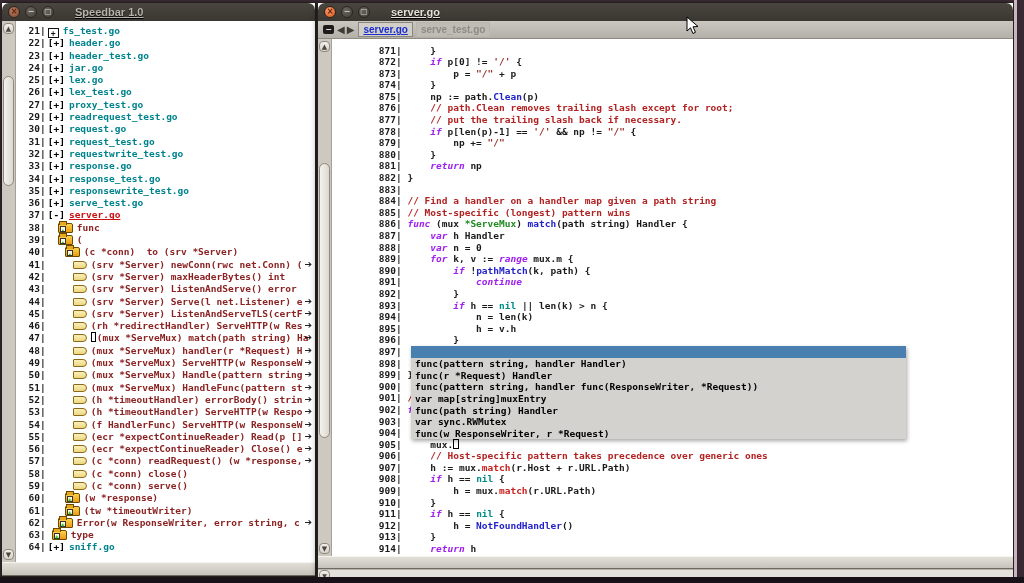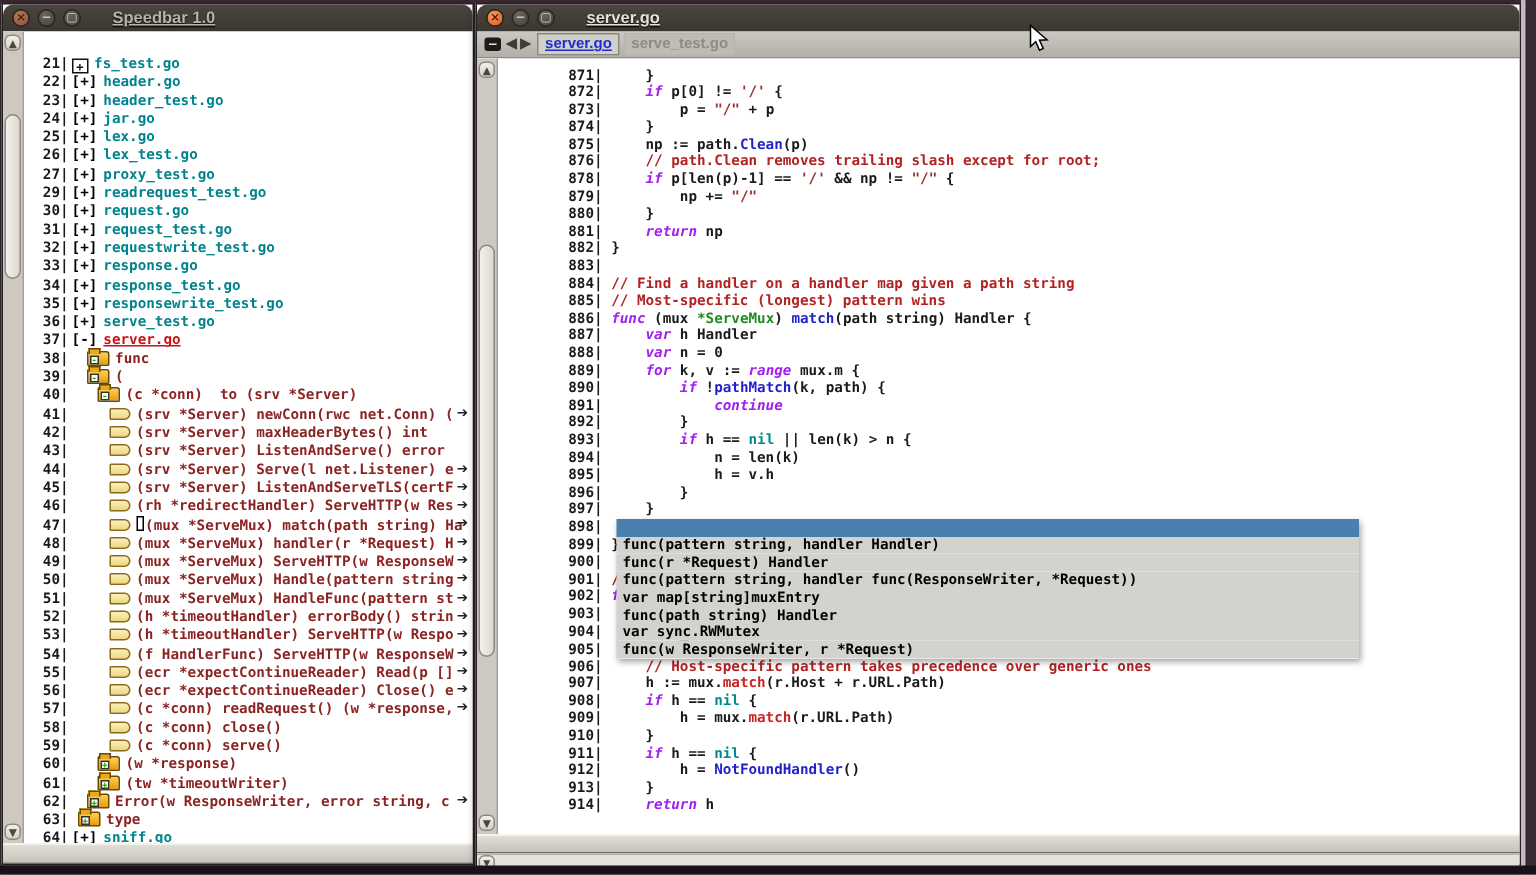--- a/index.html
+++ b/index.html
@@ -17,21 +17,21 @@
   .wtitle{font:bold 11px "Liberation Sans",sans-serif;color:#e6e2d9;margin-left:16px;text-shadow:0 1px 1px #000;text-decoration:underline;}
   .wtitle.inactive{color:#b7b3aa;}
   
   .sbar{position:absolute;width:14px;background:#cdc9c1;border-right:1px solid #a5a199;box-sizing:border-box;}
   .stepper{position:absolute;left:1px;width:11px;height:11px;background:linear-gradient(#f1efe9,#d6d2ca);
        border:1px solid #8e8a82;border-radius:4px;color:#4b473f;font:7px "DejaVu Sans",sans-serif;
        display:flex;align-items:center;justify-content:center;box-sizing:border-box;}
   .thumb{position:absolute;left:1px;width:11px;background:linear-gradient(90deg,#f4f2ec,#dcd8d0);
        border:1px solid #8e8a82;border-radius:6px;box-sizing:border-box;}
   
-  #sb-rows{position:absolute;left:14px;top:0;right:0;bottom:0;overflow:hidden;padding-top:16px;}
+  #sb-rows{position:absolute;left:14px;top:0;right:0;bottom:0;overflow:hidden;padding-top:4px;}
   .sbrow{height:12.3px;line-height:12.3px;white-space:pre;font:bold 9.5px "DejaVu Sans Mono",monospace;
        color:#111;position:relative;}
   .sbrow .ln{display:inline-block;width:24px;text-align:right;color:#1a1a1a;}
   .sbrow .bar{color:#1a1a1a;}
   .t-file{color:#00838c;}
   .t-sel{color:#cc1111;text-decoration:underline;}
   .t-tag{color:#8b2323;}
   .br-ic{color:#000;}
   .doc-ic{display:inline-block;width:11px;height:10px;border:1.5px solid #111;background:#fefefe;
        font:bold 8px "DejaVu Sans Mono",monospace;text-align:center;line-height:9px;vertical-align:-2px;box-sizing:border-box;}
@@ -167,20 +167,21 @@
       <div class="thumb" style="top:124px;height:275px;"></div>
       <div class="stepper" style="bottom:2px;">▼</div>
     </div>
     <div id="ed-lines">
         <div class="cl"><span class="num">871</span><span>| </span><span class="pl">    }</span></div>
         <div class="cl"><span class="num">872</span><span>| </span><span class="pl">    </span><span class="kw">if</span><span class="pl"> p[0] != </span><span class="str">'/'</span><span class="pl"> {</span></div>
         <div class="cl"><span class="num">873</span><span>| </span><span class="pl">        p = </span><span class="str">"/"</span><span class="pl"> + p</span></div>
         <div class="cl"><span class="num">874</span><span>| </span><span class="pl">    }</span></div>
         <div class="cl"><span class="num">875</span><span>| </span><span class="pl">    np := path.</span><span class="fn">Clean</span><span class="pl">(p)</span></div>
         <div class="cl"><span class="num">876</span><span>| </span><span class="pl">    </span><span class="cm">// path.Clean removes trailing slash except for root;</span></div>
+        <div class="cl"><span class="num">877</span><span>| </span><span class="pl">    </span><span class="cm">// put the trailing slash back if necessary.</span></div>
         <div class="cl"><span class="num">878</span><span>| </span><span class="pl">    </span><span class="kw">if</span><span class="pl"> p[len(p)-1] == </span><span class="str">'/'</span><span class="pl"> &amp;&amp; np != </span><span class="str">"/"</span><span class="pl"> {</span></div>
         <div class="cl"><span class="num">879</span><span>| </span><span class="pl">        np += </span><span class="str">"/"</span></div>
         <div class="cl"><span class="num">880</span><span>| </span><span class="pl">    }</span></div>
         <div class="cl"><span class="num">881</span><span>| </span><span class="pl">    </span><span class="kw">return</span><span class="pl"> np</span></div>
         <div class="cl"><span class="num">882</span><span>| </span><span class="pl">}</span></div>
         <div class="cl"><span class="num">883</span><span>| </span></div>
         <div class="cl"><span class="num">884</span><span>| </span><span class="cm">// Find a handler on a handler map given a path string</span></div>
         <div class="cl"><span class="num">885</span><span>| </span><span class="cm">// Most-specific (longest) pattern wins</span></div>
         <div class="cl"><span class="num">886</span><span>| </span><span class="kw">func</span><span class="pl"> (mux </span><span class="ty">*ServeMux</span><span class="pl">) </span><span class="fn">match</span><span class="pl">(path string) Handler {</span></div>
         <div class="cl"><span class="num">887</span><span>| </span><span class="pl">    </span><span class="kw">var</span><span class="pl"> h Handler</span></div>

